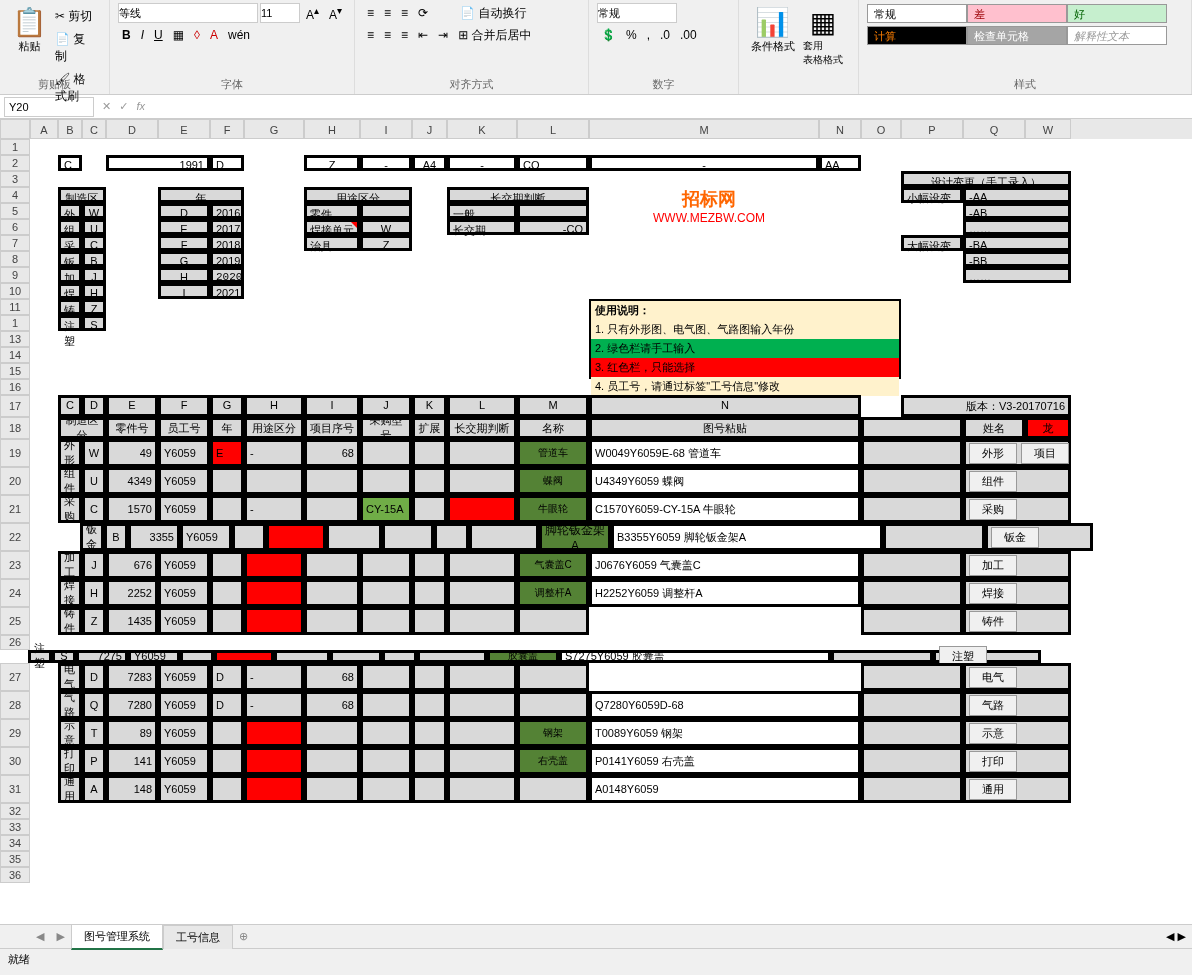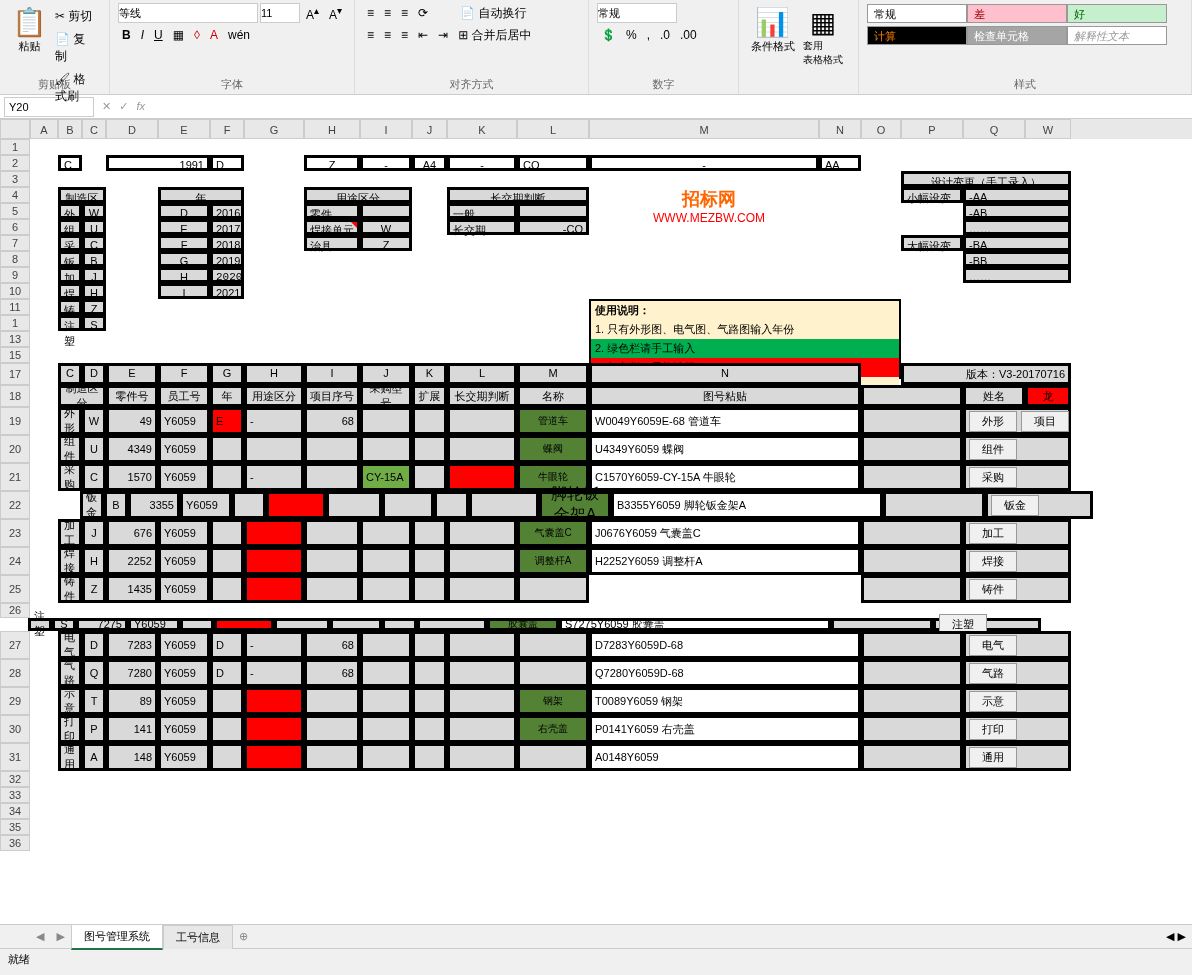--- a/index.html
+++ b/index.html
@@ -467,22 +467,30 @@
           <div class="box" style="position: absolute; left: 52px; width: 24px; height: 100%;">
             <div class="box-cell center" style="height:100%">S</div>
           </div>
         </div>
       </div>
       <div class="grid-row" style="height: 16px;">
         <div class="row-h" style="height: 16px;">13</div>
         <div id="row-13" style="position: relative; width: 1140px; height: 16px;"></div>
       </div>
       <div class="grid-row" style="height: 16px;">
+        <div class="row-h" style="height: 16px;">14</div>
+        <div id="row-14" style="position: relative; width: 1140px; height: 16px;"></div>
+      </div>
+      <div class="grid-row" style="height: 16px;">
         <div class="row-h" style="height: 16px;">15</div>
         <div id="row-15" style="position: relative; width: 1140px; height: 16px;"></div>
+      </div>
+      <div class="grid-row" style="height: 16px;">
+        <div class="row-h" style="height: 16px;">16</div>
+        <div id="row-16" style="position: relative; width: 1140px; height: 16px;"></div>
       </div>
       <div class="grid-row" style="height: 22px;">
         <div class="row-h" style="height: 22px;">17</div>
         <div id="row-17" style="position: relative; width: 1140px; height: 22px;">
           <div class="box" style="position: absolute; left: 28px; width: 24px; height: 100%;">
             <div class="box-cell header" style="height:100%">C</div>
           </div>
           <div class="box" style="position: absolute; left: 52px; width: 24px; height: 100%;">
             <div class="box-cell header" style="height:100%">D</div>
           </div>
@@ -743,21 +751,21 @@
           <div class="box" style="position: absolute; left: 330px; width: 52px; height: 100%;">
             <div class="box-cell " style="height:100%;display:flex;align-items:center"></div>
           </div>
           <div class="box" style="position: absolute; left: 382px; width: 35px; height: 100%;">
             <div class="box-cell" style="height:100%"></div>
           </div>
           <div class="box" style="position: absolute; left: 417px; width: 70px; height: 100%;">
             <div class="box-cell " style="height:100%"></div>
           </div>
           <div class="box" style="position: absolute; left: 487px; width: 72px; height: 100%;">
-            <div class="box-cell green" style="height:100%;display:flex;align-items:center;justify-content:center;font-size:16px">脚轮钣金架A</div>
+            <div class="box-cell green" style="height:100%;display:flex;align-items:center;justify-content:center;font-size:12px">脚轮钣金架A</div>
           </div>
           <div class="box" style="position: absolute; left: 559px; width: 272px; height: 100%;">
             <div class="box-cell white" style="height:100%;display:flex;align-items:center">B3355Y6059 脚轮钣金架A</div>
           </div>
           <div class="box" style="position: absolute; left: 831px; width: 102px; height: 100%;">
             <div class="box-cell" style="height:100%"></div>
           </div>
           <div class="box" style="position: absolute; left: 933px; width: 108px; height: 100%;">
             <div class="box-cell" style="height:100%;display:flex;align-items:center;gap:4px;justify-content:flex-start">
               <span class="data-btn">钣金</span>
@@ -986,23 +994,20 @@
             <div class="box-cell " style="height:100%;display:flex;align-items:center"></div>
           </div>
           <div class="box" style="position: absolute; left: 382px; width: 35px; height: 100%;">
             <div class="box-cell" style="height:100%"></div>
           </div>
           <div class="box" style="position: absolute; left: 417px; width: 70px; height: 100%;">
             <div class="box-cell " style="height:100%"></div>
           </div>
           <div class="box" style="position: absolute; left: 487px; width: 72px; height: 100%;">
             <div class="box-cell " style="height:100%;display:flex;align-items:center;justify-content:center;font-size:10px"></div>
-          </div>
-          <div class="box" style="position: absolute; left: 559px; width: 272px; height: 100%;">
-            <div class="box-cell white" style="height:100%;display:flex;align-items:center">D7283Y6059D-68</div>
           </div>
           <div class="box" style="position: absolute; left: 831px; width: 102px; height: 100%;">
             <div class="box-cell" style="height:100%"></div>
           </div>
           <div class="box" style="position: absolute; left: 933px; width: 108px; height: 100%;">
             <div class="box-cell" style="height:100%;display:flex;align-items:center;gap:4px;justify-content:flex-start">
               <span class="data-btn">电气</span>
             </div>
           </div>
         </div>

